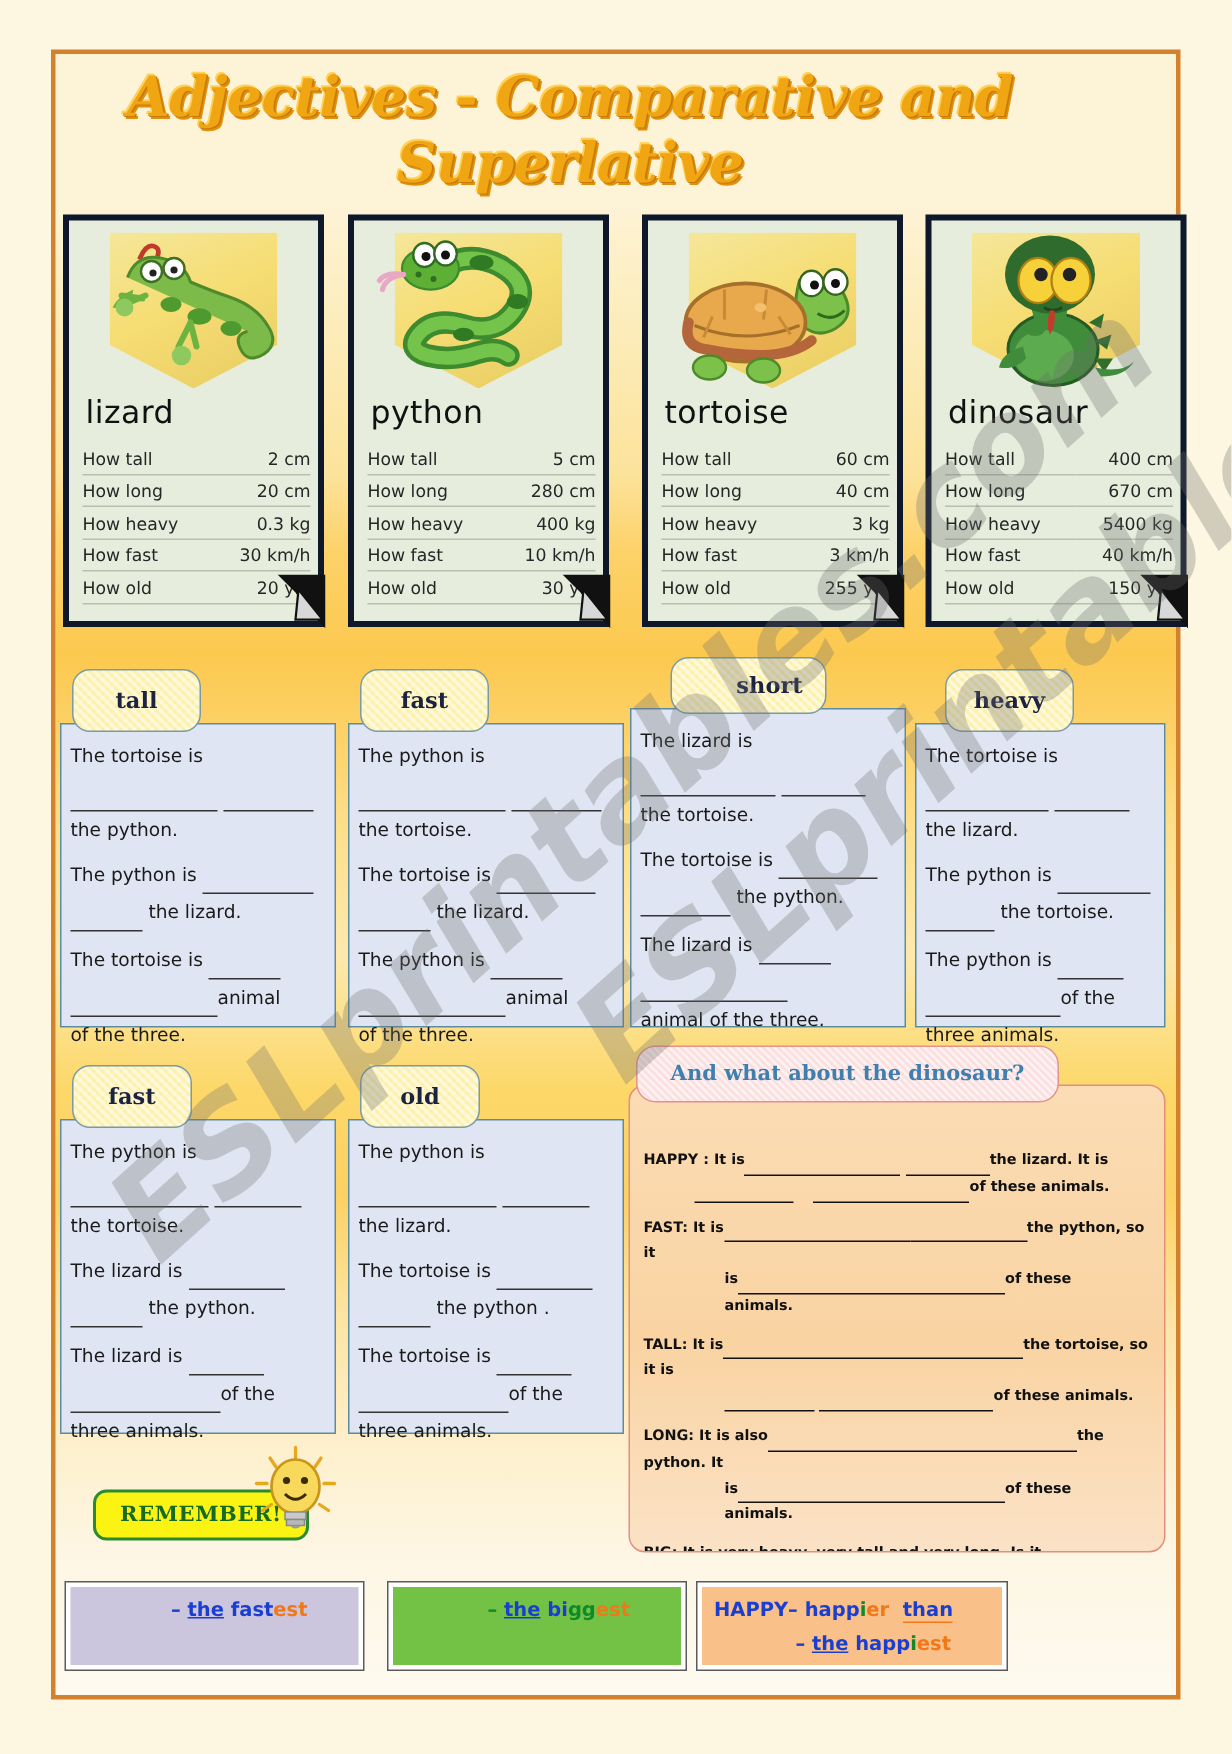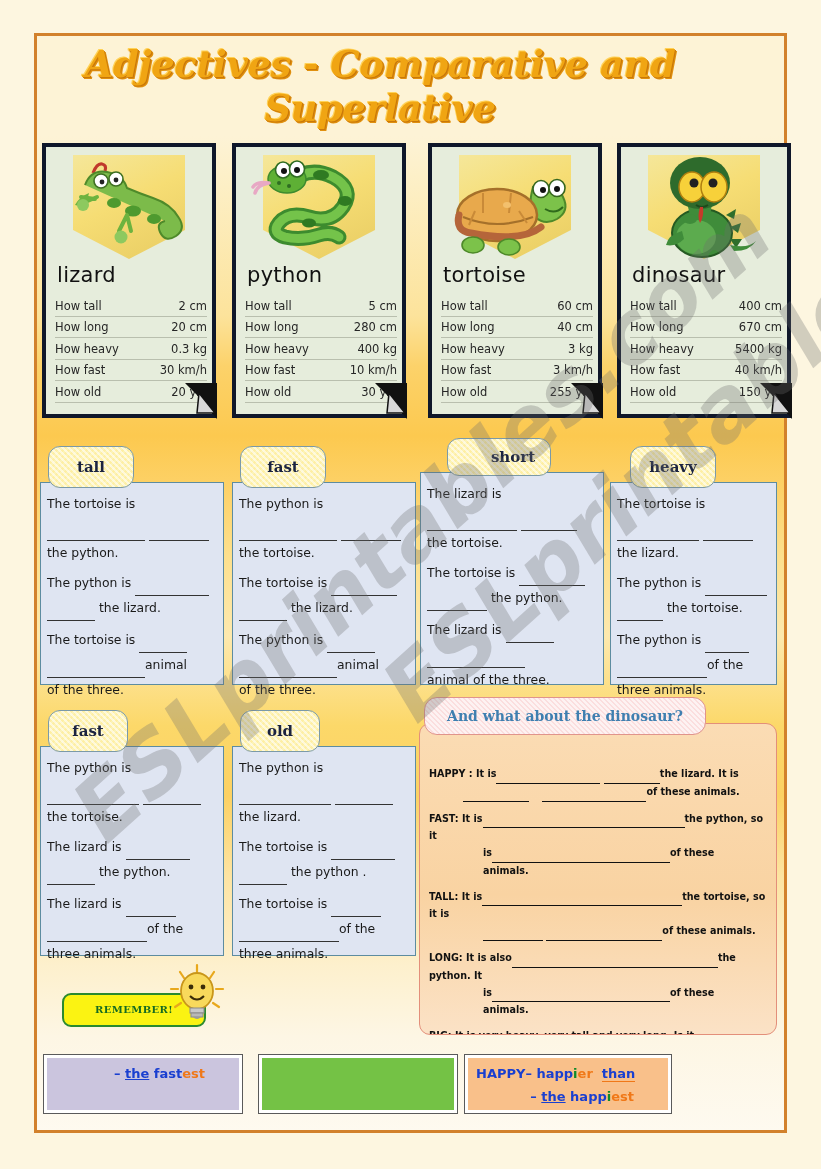--- a/index.html
+++ b/index.html
@@ -161,21 +161,21 @@
     color:#111;margin:0 0 9px 0;padding:0 8px 0 9px;
   }
   .dinoLine .u{border-bottom:1.4px solid #111;display:inline-block;}
   .dinoLine .ind{display:inline-block;width:34px;}
 
   
   #rememberBox{
     position:absolute;left:62px;top:993px;width:140px;height:30px;
     background:#fbf312;border:2px solid #2a8a2f;border-radius:9px;
     text-align:center;line-height:30px;
-    font-family:"DejaVu Serif", serif;font-weight:bold;font-size:10px;
+    font-family:"DejaVu Serif", serif;font-weight:bold;font-size:14px;
     letter-spacing:.4px;color:#166b21;z-index:14;
   }
   #bulb{position:absolute;left:168px;top:963px;width:58px;height:62px;z-index:15;}
 
   
   .gbox{
     position:absolute;top:1054px;height:60px;
     border:1px solid #5a5a5a;background:#fff;
     box-sizing:border-box;z-index:10;padding:3px;
   }
@@ -605,20 +605,24 @@
   <div class="ginner">
     <div class="r2">
       <span class="cB">– </span><span class="cBu">the</span>
       <span class="cB">fast</span><span class="cO">est</span>
     </div>
   </div>
 </div>
 
 <div class="gbox" id="gbox1">
   <div class="ginner">
+    <div class="r2">
+      <span class="cG">– </span><span class="cBu">the</span>
+      <span class="cB">bi</span><span class="cG">gg</span><span class="cO">est</span>
+    </div>
   </div>
 </div>
 
 <div class="gbox" id="gbox2">
   <div class="ginner">
     <div>
       <span class="cB">HAPPY–</span>
       <span class="cB">happ</span><span class="cG">i</span><span class="cO">er</span>
       &nbsp;<span class="cB uO">than</span>
     </div>

